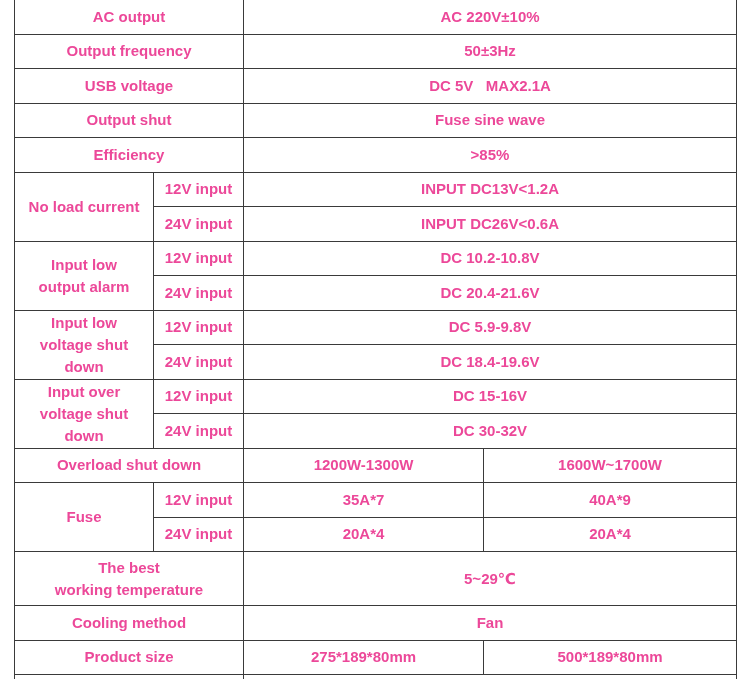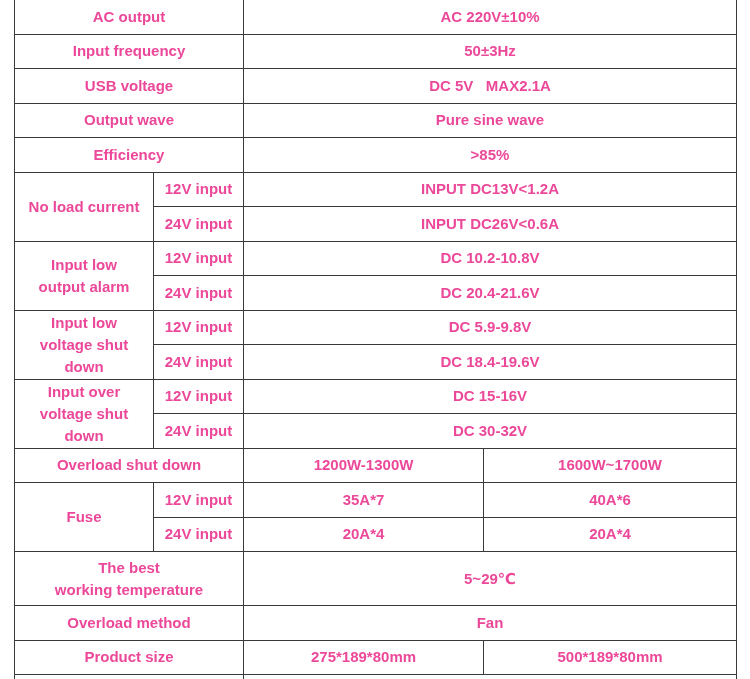--- a/index.html
+++ b/index.html
@@ -30,30 +30,30 @@
     <col style="width:240px">
     <col style="width:253px">
   </colgroup>
 
   <tbody>
       <tr>
     <td colspan="2">AC output</td>
     <td colspan="2">AC 220V±10%</td>
   </tr>
   <tr>
-    <td colspan="2">Input frequency</td>
+    <td colspan="2">Output frequency</td>
     <td colspan="2">50±3Hz</td>
   </tr>
   <tr>
     <td colspan="2">USB voltage</td>
     <td colspan="2" style="white-space:pre;">DC 5V   MAX2.1A</td>
   </tr>
   <tr>
-    <td colspan="2">Output wave</td>
-    <td colspan="2">Pure sine wave</td>
+    <td colspan="2">Output shut</td>
+    <td colspan="2">Fuse sine wave</td>
   </tr>
   <tr>
     <td colspan="2">Efficiency</td>
     <td colspan="2">&gt;85%</td>
   </tr>
 
   <tr>
     <td rowspan="2">No load current</td>
     <td>12V input</td>
     <td colspan="2">INPUT DC13V&lt;1.2A</td>
@@ -107,38 +107,38 @@
   <tr>
     <td colspan="2">Overload shut down</td>
     <td>1200W-1300W</td>
     <td>1600W~1700W</td>
   </tr>
 
   <tr>
     <td rowspan="2">Fuse</td>
     <td>12V input</td>
     <td>35A*7</td>
-    <td>40A*6</td>
+    <td>40A*9</td>
   </tr>
   <tr>
     <td>24V input</td>
     <td>20A*4</td>
     <td>20A*4</td>
   </tr>
 
   <tr class="tall">
     <td colspan="2">
       <div>The best</div>
       <div>working temperature</div>
     </td>
     <td colspan="2">5~29℃</td>
   </tr>
 
   <tr>
-    <td colspan="2">Overload method</td>
+    <td colspan="2">Cooling method</td>
     <td colspan="2">Fan</td>
   </tr>
 
   <tr>
     <td colspan="2">Product size</td>
     <td>275*189*80mm</td>
     <td>500*189*80mm</td>
   </tr>
 
   <tr class="partial">

